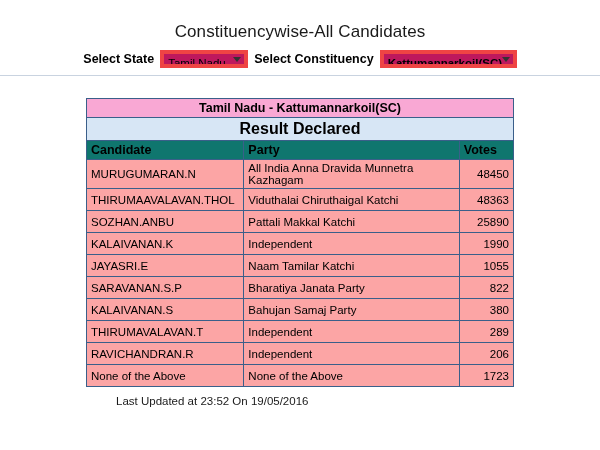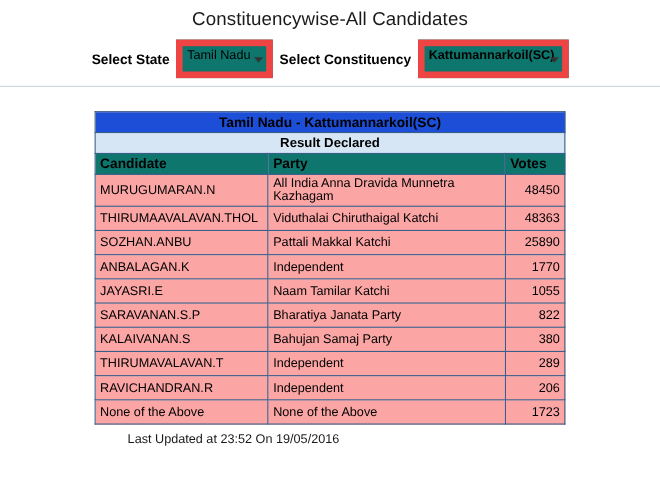--- a/index.html
+++ b/index.html
@@ -17,43 +17,43 @@
   .page {
     position: relative;
     width: 600px;
     height: 450px;
   }
   .page-title {
     text-align: center;
     font-size: 17px;
     font-weight: normal;
     color: #1a1a1a;
-    padding-top: 8px;
+    padding-top: 22px;
     letter-spacing: 0.1px;
   }
   .selector-bar {
     display: flex;
     justify-content: center;
     align-items: center;
     gap: 6px;
     padding-top: 8px;
     padding-bottom: 7px;
     border-bottom: 1px solid #c9d3e0;
   }
   .selector-label {
     font-size: 12.5px;
     font-weight: bold;
     color: #000;
     white-space: nowrap;
   }
   .selector-dropdown {
     position: relative;
-    border: 6px solid #ef4444;
-    background: #0f766e;
-    height: 35px;
+    border: 4px solid #ef4444;
+    background: #be185d;
+    height: 18px;
     line-height: 18px;
     font-size: 11.5px;
     color: #000;
     padding: 0 18px 0 4px;
     box-sizing: border-box;
     white-space: nowrap;
     overflow: hidden;
   }
   .selector-dropdown.state { width: 88px; }
   .selector-dropdown.constituency { width: 137px; font-weight: bold; }
@@ -79,31 +79,31 @@
     border: 1px solid #3a5f8a;
     font-size: 11.5px;
     table-layout: fixed;
   }
   table.results td, table.results th {
     border: 1px solid #3a5f8a;
     padding: 2px 4px;
     vertical-align: middle;
   }
   .title-row td {
-    background: #1d4ed8;
+    background: #f9a8d4;
     text-align: center;
     font-weight: bold;
     font-size: 12.5px;
     padding: 3px 4px;
   }
   .status-row td {
     background: #d7e6f5;
     text-align: center;
     font-weight: bold;
-    font-size: 12px;
+    font-size: 16px;
     padding: 2px 4px;
   }
   .header-row td {
     background: #0f766e;
     font-weight: bold;
     font-size: 12.5px;
     padding: 3px 4px;
   }
   .col-candidate { width: 157px; }
   .col-party { width: 215px; }
@@ -173,23 +173,23 @@
           <td class="candidate">THIRUMAAVALAVAN.THOL</td>
           <td class="party">Viduthalai Chiruthaigal Katchi</td>
           <td class="votes">48363</td>
         </tr>
         <tr class="data-row">
           <td class="candidate">SOZHAN.ANBU</td>
           <td class="party">Pattali Makkal Katchi</td>
           <td class="votes">25890</td>
         </tr>
         <tr class="data-row">
-          <td class="candidate">ANBALAGAN.K</td>
+          <td class="candidate">KALAIVANAN.K</td>
           <td class="party">Independent</td>
-          <td class="votes">1770</td>
+          <td class="votes">1990</td>
         </tr>
         <tr class="data-row">
           <td class="candidate">JAYASRI.E</td>
           <td class="party">Naam Tamilar Katchi</td>
           <td class="votes">1055</td>
         </tr>
         <tr class="data-row">
           <td class="candidate">SARAVANAN.S.P</td>
           <td class="party">Bharatiya Janata Party</td>
           <td class="votes">822</td>

